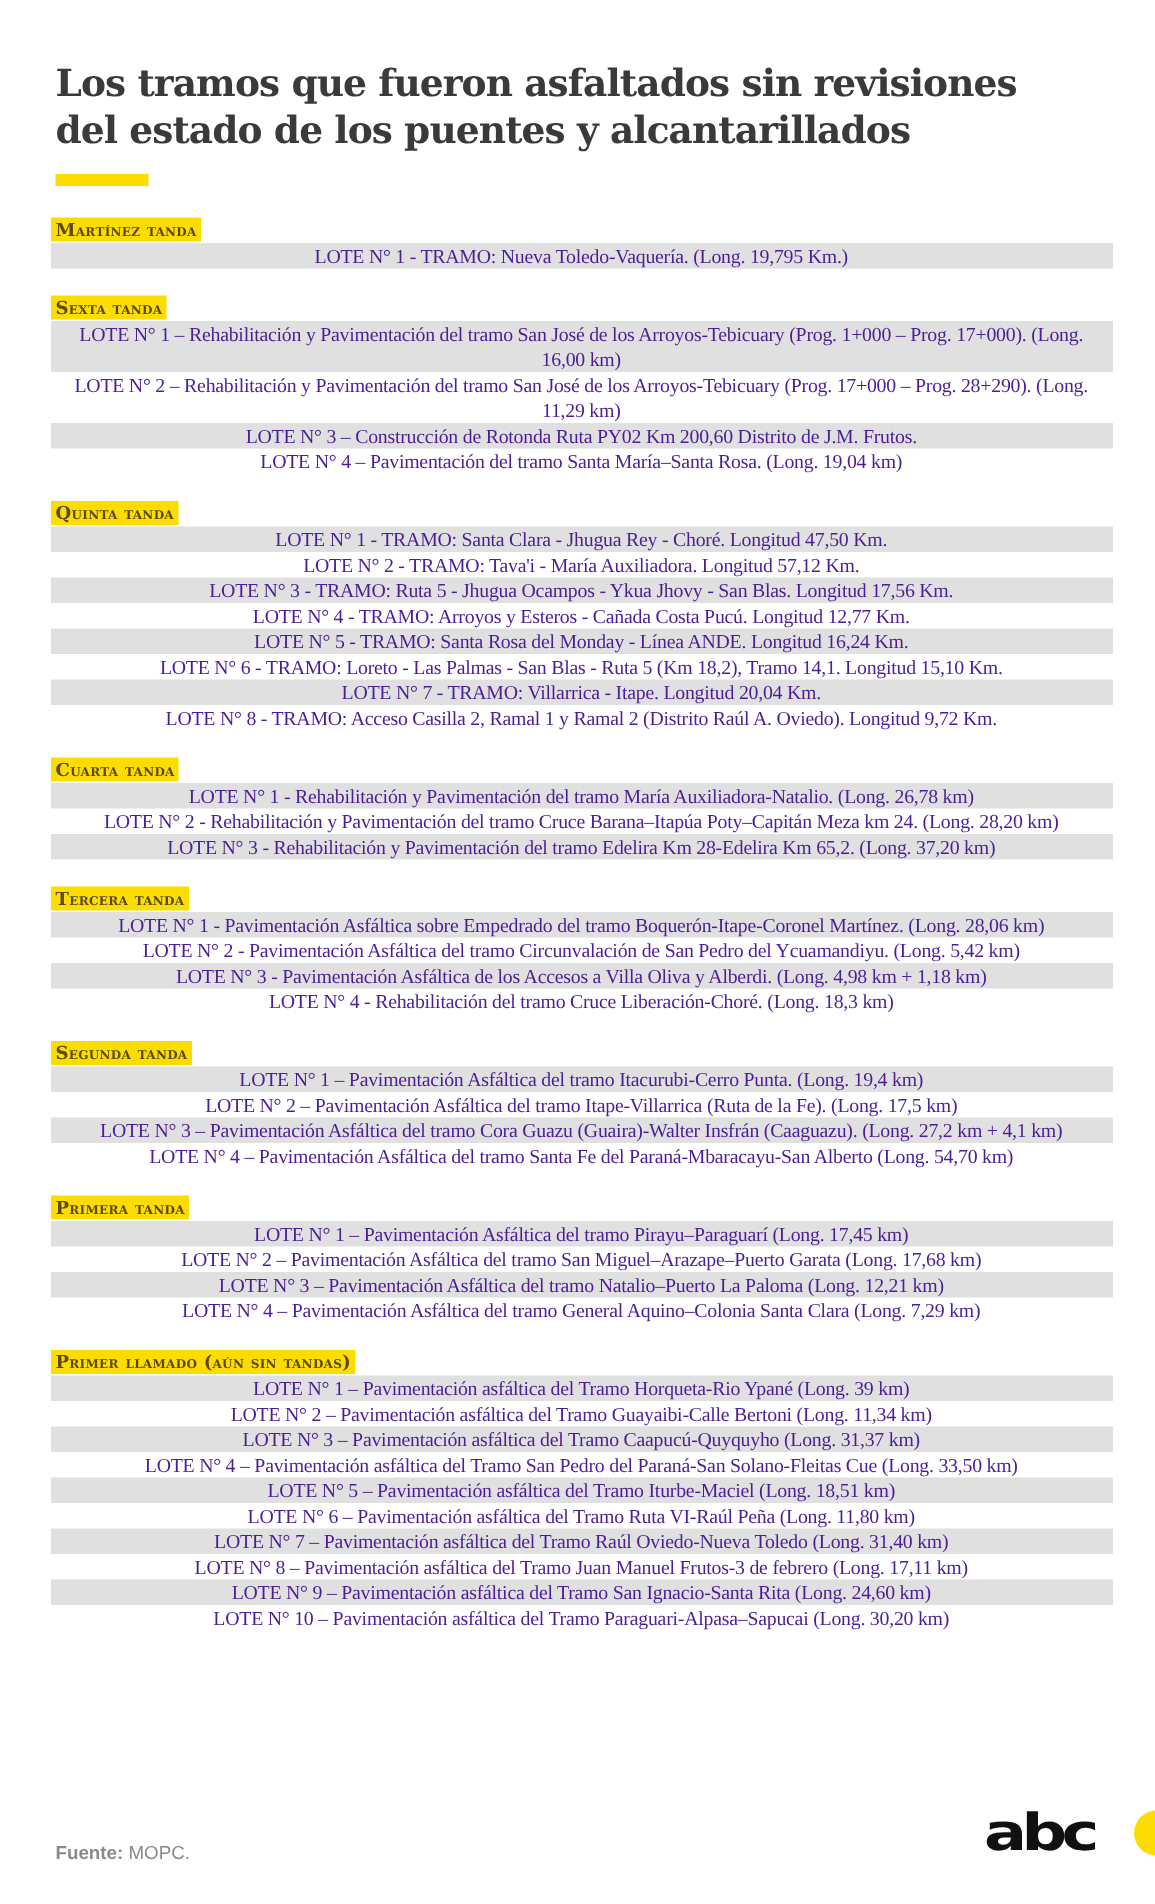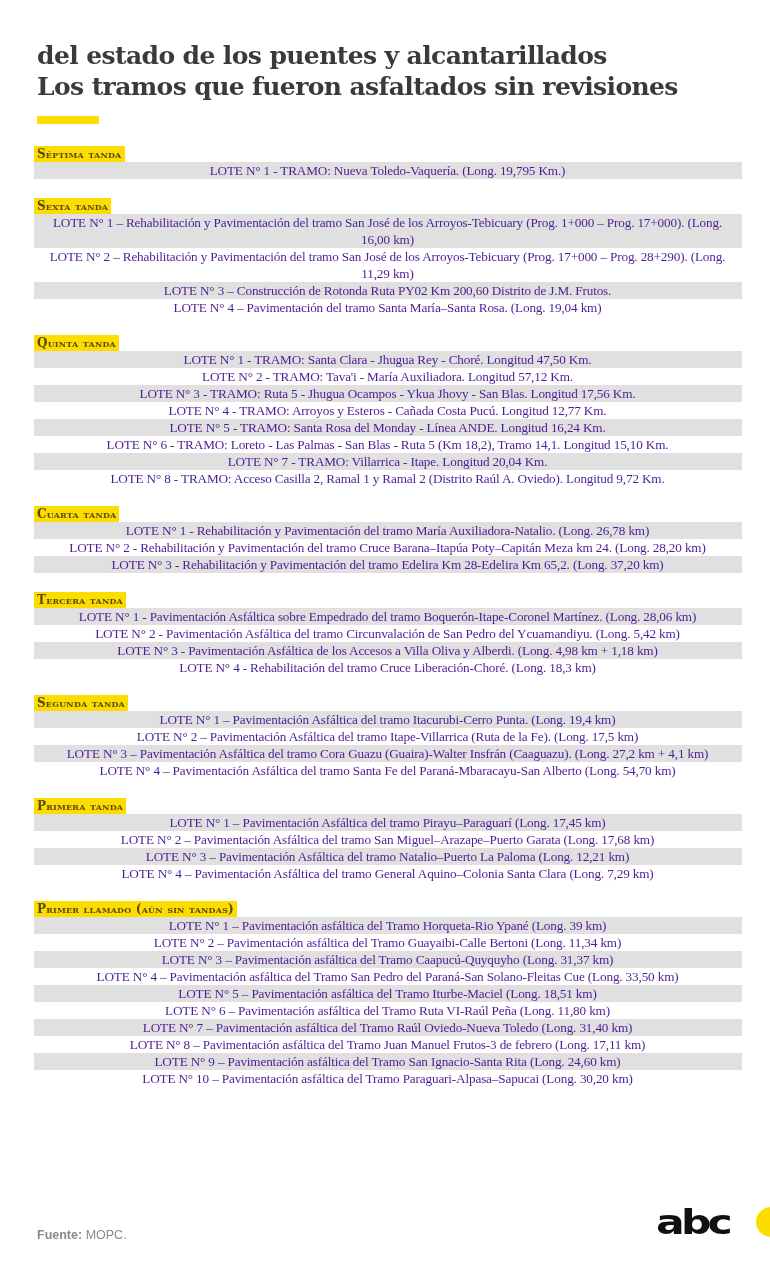--- a/index.html
+++ b/index.html
@@ -56,27 +56,27 @@
   }
   .logo-dot {
     position: absolute; left: 756px; top: 1207px; width: 30px; height: 30px;
     border-radius: 50%; background: #fddc00;
   }
 </style>
 </head>
 <body>
 
 <h1 class="title">
+  <span>Los tramos que fueron asfaltados sin revisiones</span>
   <span>del estado de los puentes y alcantarillados</span>
-  <span>Los tramos que fueron asfaltados sin revisiones</span>
 </h1>
 <div class="accent-bar"></div>
 
 <div class="content" id="content">
-    <div class="section"><div class="section-header">Séptima tanda</div><div class="row shaded">LOTE N° 1 - TRAMO: Nueva Toledo-Vaquería. (Long. 19,795 Km.)</div></div>
+    <div class="section"><div class="section-header">Martínez tanda</div><div class="row shaded">LOTE N° 1 - TRAMO: Nueva Toledo-Vaquería. (Long. 19,795 Km.)</div></div>
     <div class="section"><div class="section-header">Sexta tanda</div><div class="row shaded">LOTE N° 1 – Rehabilitación y Pavimentación del tramo San José de los Arroyos-Tebicuary (Prog. 1+000 – Prog. 17+000). (Long. 16,00 km)</div><div class="row">LOTE N° 2 – Rehabilitación y Pavimentación del tramo San José de los Arroyos-Tebicuary (Prog. 17+000 – Prog. 28+290). (Long. 11,29 km)</div><div class="row shaded">LOTE N° 3 – Construcción de Rotonda Ruta PY02 Km 200,60 Distrito de J.M. Frutos.</div><div class="row">LOTE N° 4 – Pavimentación del tramo Santa María–Santa Rosa. (Long. 19,04 km)</div></div>
     <div class="section"><div class="section-header">Quinta tanda</div><div class="row shaded">LOTE N° 1 - TRAMO: Santa Clara - Jhugua Rey - Choré. Longitud 47,50 Km.</div><div class="row">LOTE N° 2 - TRAMO: Tava'i - María Auxiliadora. Longitud 57,12 Km.</div><div class="row shaded">LOTE N° 3 - TRAMO: Ruta 5 - Jhugua Ocampos - Ykua Jhovy - San Blas. Longitud 17,56 Km.</div><div class="row">LOTE N° 4 - TRAMO: Arroyos y Esteros - Cañada Costa Pucú. Longitud 12,77 Km.</div><div class="row shaded">LOTE N° 5 - TRAMO: Santa Rosa del Monday - Línea ANDE. Longitud 16,24 Km.</div><div class="row">LOTE N° 6 - TRAMO: Loreto - Las Palmas - San Blas - Ruta 5 (Km 18,2), Tramo 14,1. Longitud 15,10 Km.</div><div class="row shaded">LOTE N° 7 - TRAMO: Villarrica - Itape. Longitud 20,04 Km.</div><div class="row">LOTE N° 8 - TRAMO: Acceso Casilla 2, Ramal 1 y Ramal 2 (Distrito Raúl A. Oviedo). Longitud 9,72 Km.</div></div>
     <div class="section"><div class="section-header">Cuarta tanda</div><div class="row shaded">LOTE N° 1 - Rehabilitación y Pavimentación del tramo María Auxiliadora-Natalio. (Long. 26,78 km)</div><div class="row">LOTE N° 2 - Rehabilitación y Pavimentación del tramo Cruce Barana–Itapúa Poty–Capitán Meza km 24. (Long. 28,20 km)</div><div class="row shaded">LOTE N° 3 - Rehabilitación y Pavimentación del tramo Edelira Km 28-Edelira Km 65,2. (Long. 37,20 km)</div></div>
     <div class="section"><div class="section-header">Tercera tanda</div><div class="row shaded">LOTE N° 1 - Pavimentación Asfáltica sobre Empedrado del tramo Boquerón-Itape-Coronel Martínez. (Long. 28,06 km)</div><div class="row">LOTE N° 2 - Pavimentación Asfáltica del tramo Circunvalación de San Pedro del Ycuamandiyu. (Long. 5,42 km)</div><div class="row shaded">LOTE N° 3 - Pavimentación Asfáltica de los Accesos a Villa Oliva y Alberdi. (Long. 4,98 km + 1,18 km)</div><div class="row">LOTE N° 4 - Rehabilitación del tramo Cruce Liberación-Choré. (Long. 18,3 km)</div></div>
     <div class="section"><div class="section-header">Segunda tanda</div><div class="row shaded">LOTE N° 1 – Pavimentación Asfáltica del tramo Itacurubi-Cerro Punta. (Long. 19,4 km)</div><div class="row">LOTE N° 2 – Pavimentación Asfáltica del tramo Itape-Villarrica (Ruta de la Fe). (Long. 17,5 km)</div><div class="row shaded">LOTE N° 3 – Pavimentación Asfáltica del tramo Cora Guazu (Guaira)-Walter Insfrán (Caaguazu). (Long. 27,2 km + 4,1 km)</div><div class="row">LOTE N° 4 – Pavimentación Asfáltica del tramo Santa Fe del Paraná-Mbaracayu-San Alberto (Long. 54,70 km)</div></div>
     <div class="section"><div class="section-header">Primera tanda</div><div class="row shaded">LOTE N° 1 – Pavimentación Asfáltica del tramo Pirayu–Paraguarí (Long. 17,45 km)</div><div class="row">LOTE N° 2 – Pavimentación Asfáltica del tramo San Miguel–Arazape–Puerto Garata (Long. 17,68 km)</div><div class="row shaded">LOTE N° 3 – Pavimentación Asfáltica del tramo Natalio–Puerto La Paloma (Long. 12,21 km)</div><div class="row">LOTE N° 4 – Pavimentación Asfáltica del tramo General Aquino–Colonia Santa Clara (Long. 7,29 km)</div></div>
     <div class="section"><div class="section-header">Primer llamado (aún sin tandas)</div><div class="row shaded">LOTE N° 1 – Pavimentación asfáltica del Tramo Horqueta-Rio Ypané (Long. 39 km)</div><div class="row">LOTE N° 2 – Pavimentación asfáltica del Tramo Guayaibi-Calle Bertoni (Long. 11,34 km)</div><div class="row shaded">LOTE N° 3 – Pavimentación asfáltica del Tramo Caapucú-Quyquyho (Long. 31,37 km)</div><div class="row">LOTE N° 4 – Pavimentación asfáltica del Tramo San Pedro del Paraná-San Solano-Fleitas Cue (Long. 33,50 km)</div><div class="row shaded">LOTE N° 5 – Pavimentación asfáltica del Tramo Iturbe-Maciel (Long. 18,51 km)</div><div class="row">LOTE N° 6 – Pavimentación asfáltica del Tramo Ruta VI-Raúl Peña (Long. 11,80 km)</div><div class="row shaded">LOTE N° 7 – Pavimentación asfáltica del Tramo Raúl Oviedo-Nueva Toledo (Long. 31,40 km)</div><div class="row">LOTE N° 8 – Pavimentación asfáltica del Tramo Juan Manuel Frutos-3 de febrero (Long. 17,11 km)</div><div class="row shaded">LOTE N° 9 – Pavimentación asfáltica del Tramo San Ignacio-Santa Rita (Long. 24,60 km)</div><div class="row">LOTE N° 10 – Pavimentación asfáltica del Tramo Paraguari-Alpasa–Sapucai (Long. 30,20 km)</div></div>
   </div>
 
 <div class="footer-source">

